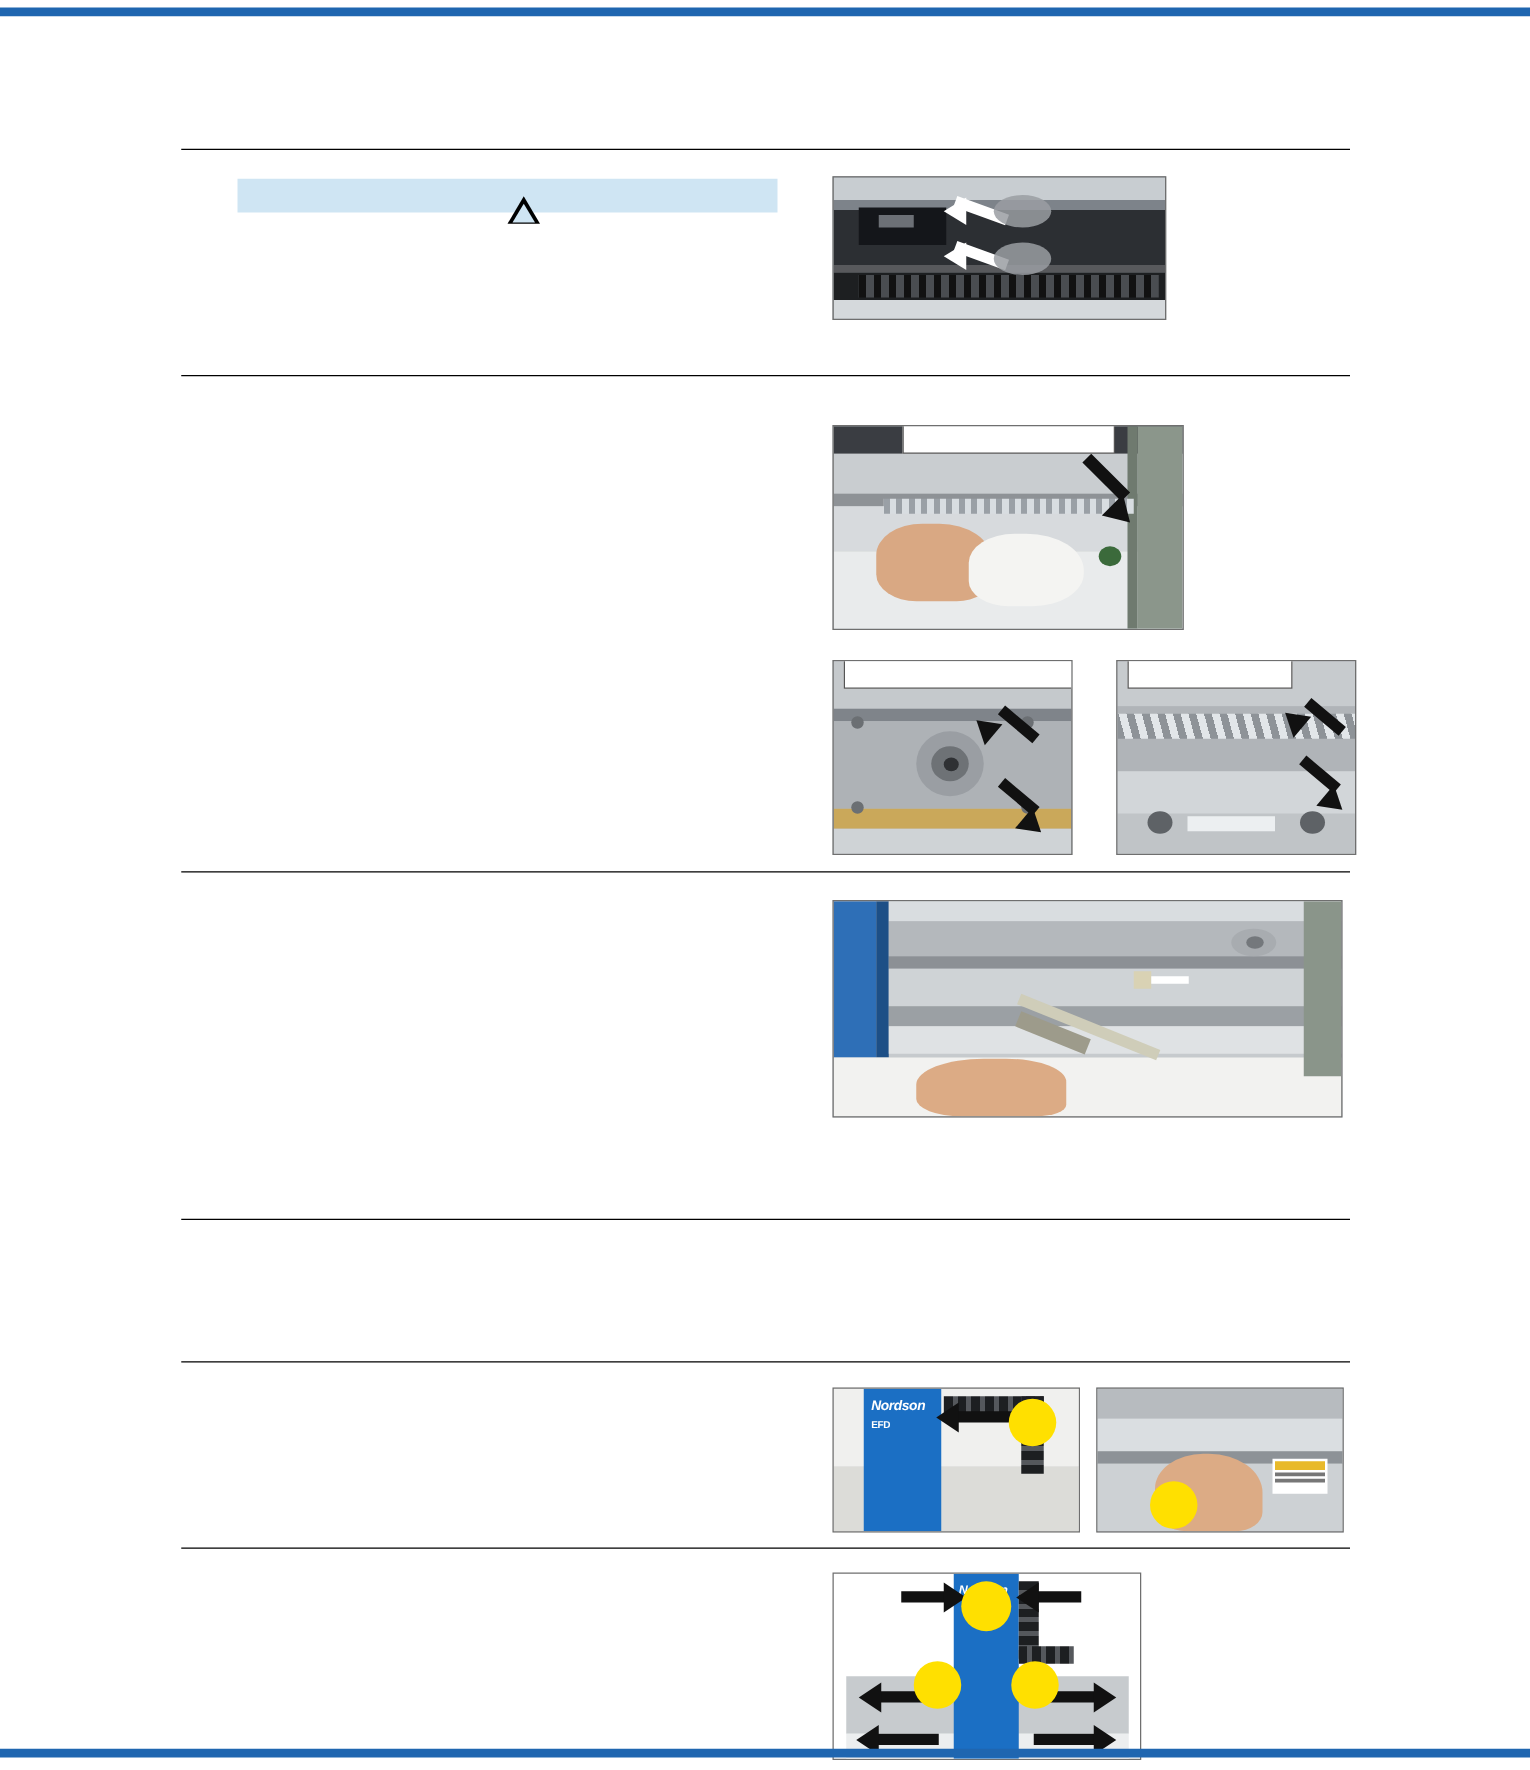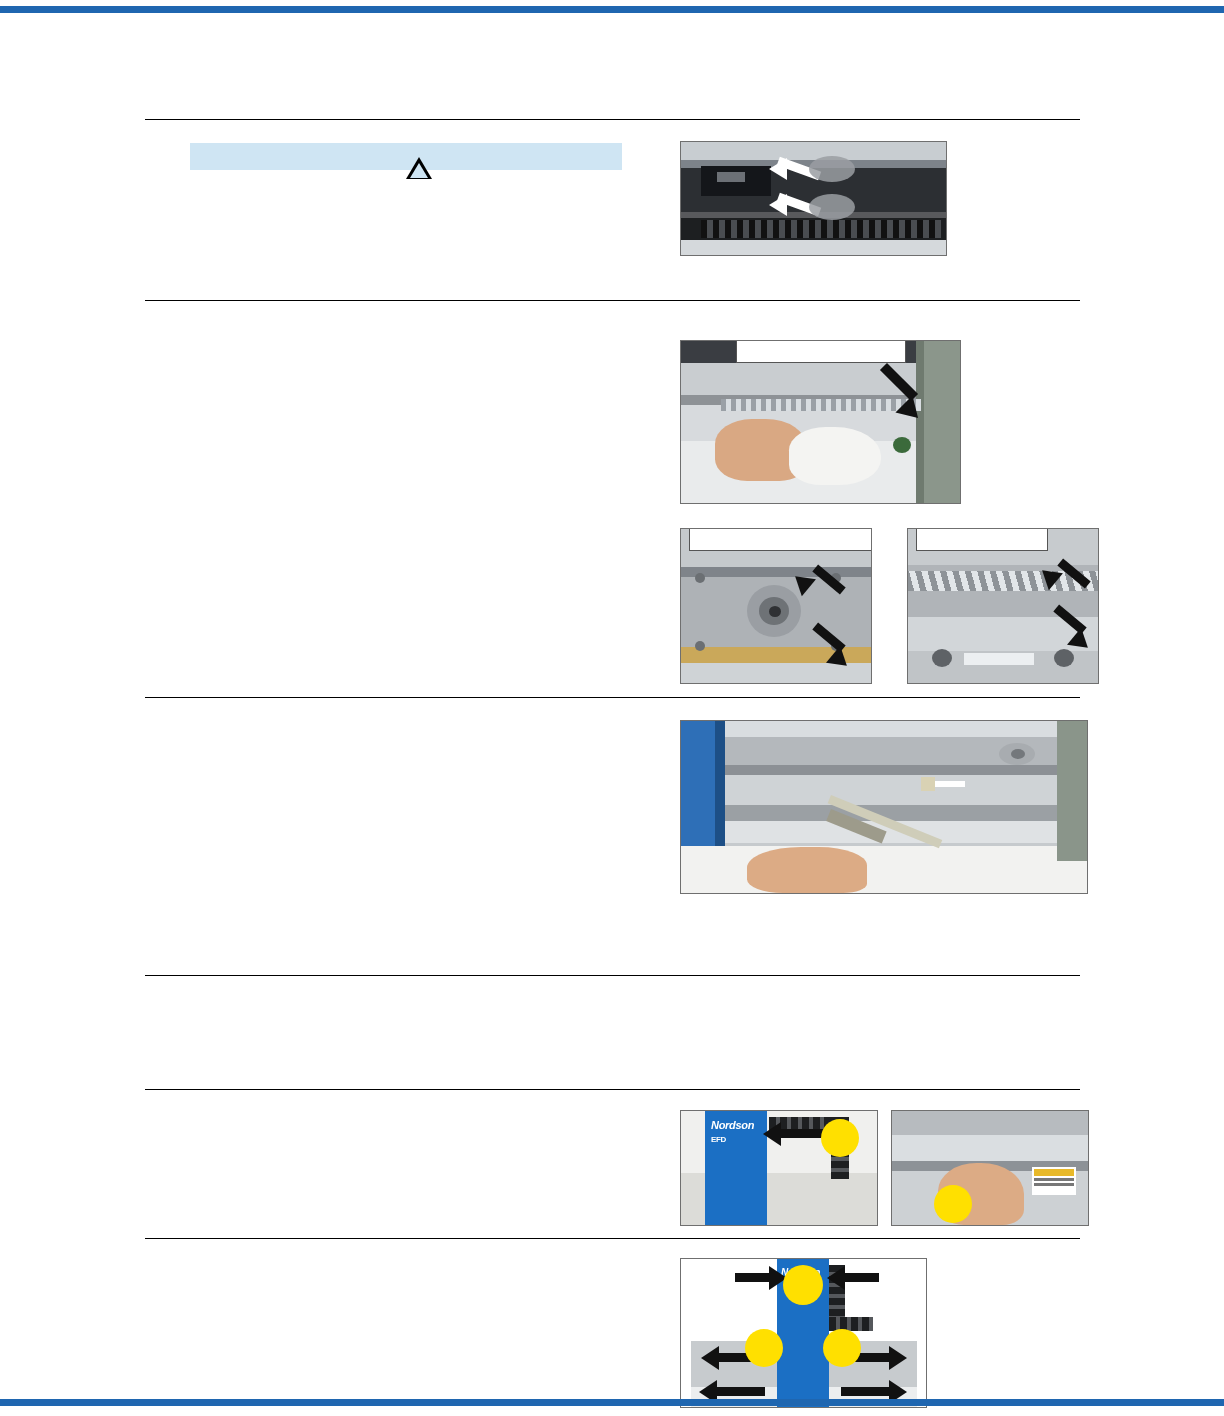--- a/index.html
+++ b/index.html
@@ -88,21 +88,20 @@
     width: 2px;
     height: 2px;
     background: #000;
   }
   
   .photo {
     position: absolute;
     border: 1px solid #6f6f6f;
     background: #b8bcc0;
     overflow: hidden;
-    margin-left: 14px;
   }
   .ph-inner { position: absolute; inset: 0; }
   .band { position: absolute; }
   .callout {
     position: absolute;
     background: #fff;
     border: 1px solid #555;
   }
   .hotspot {
     position: absolute;

